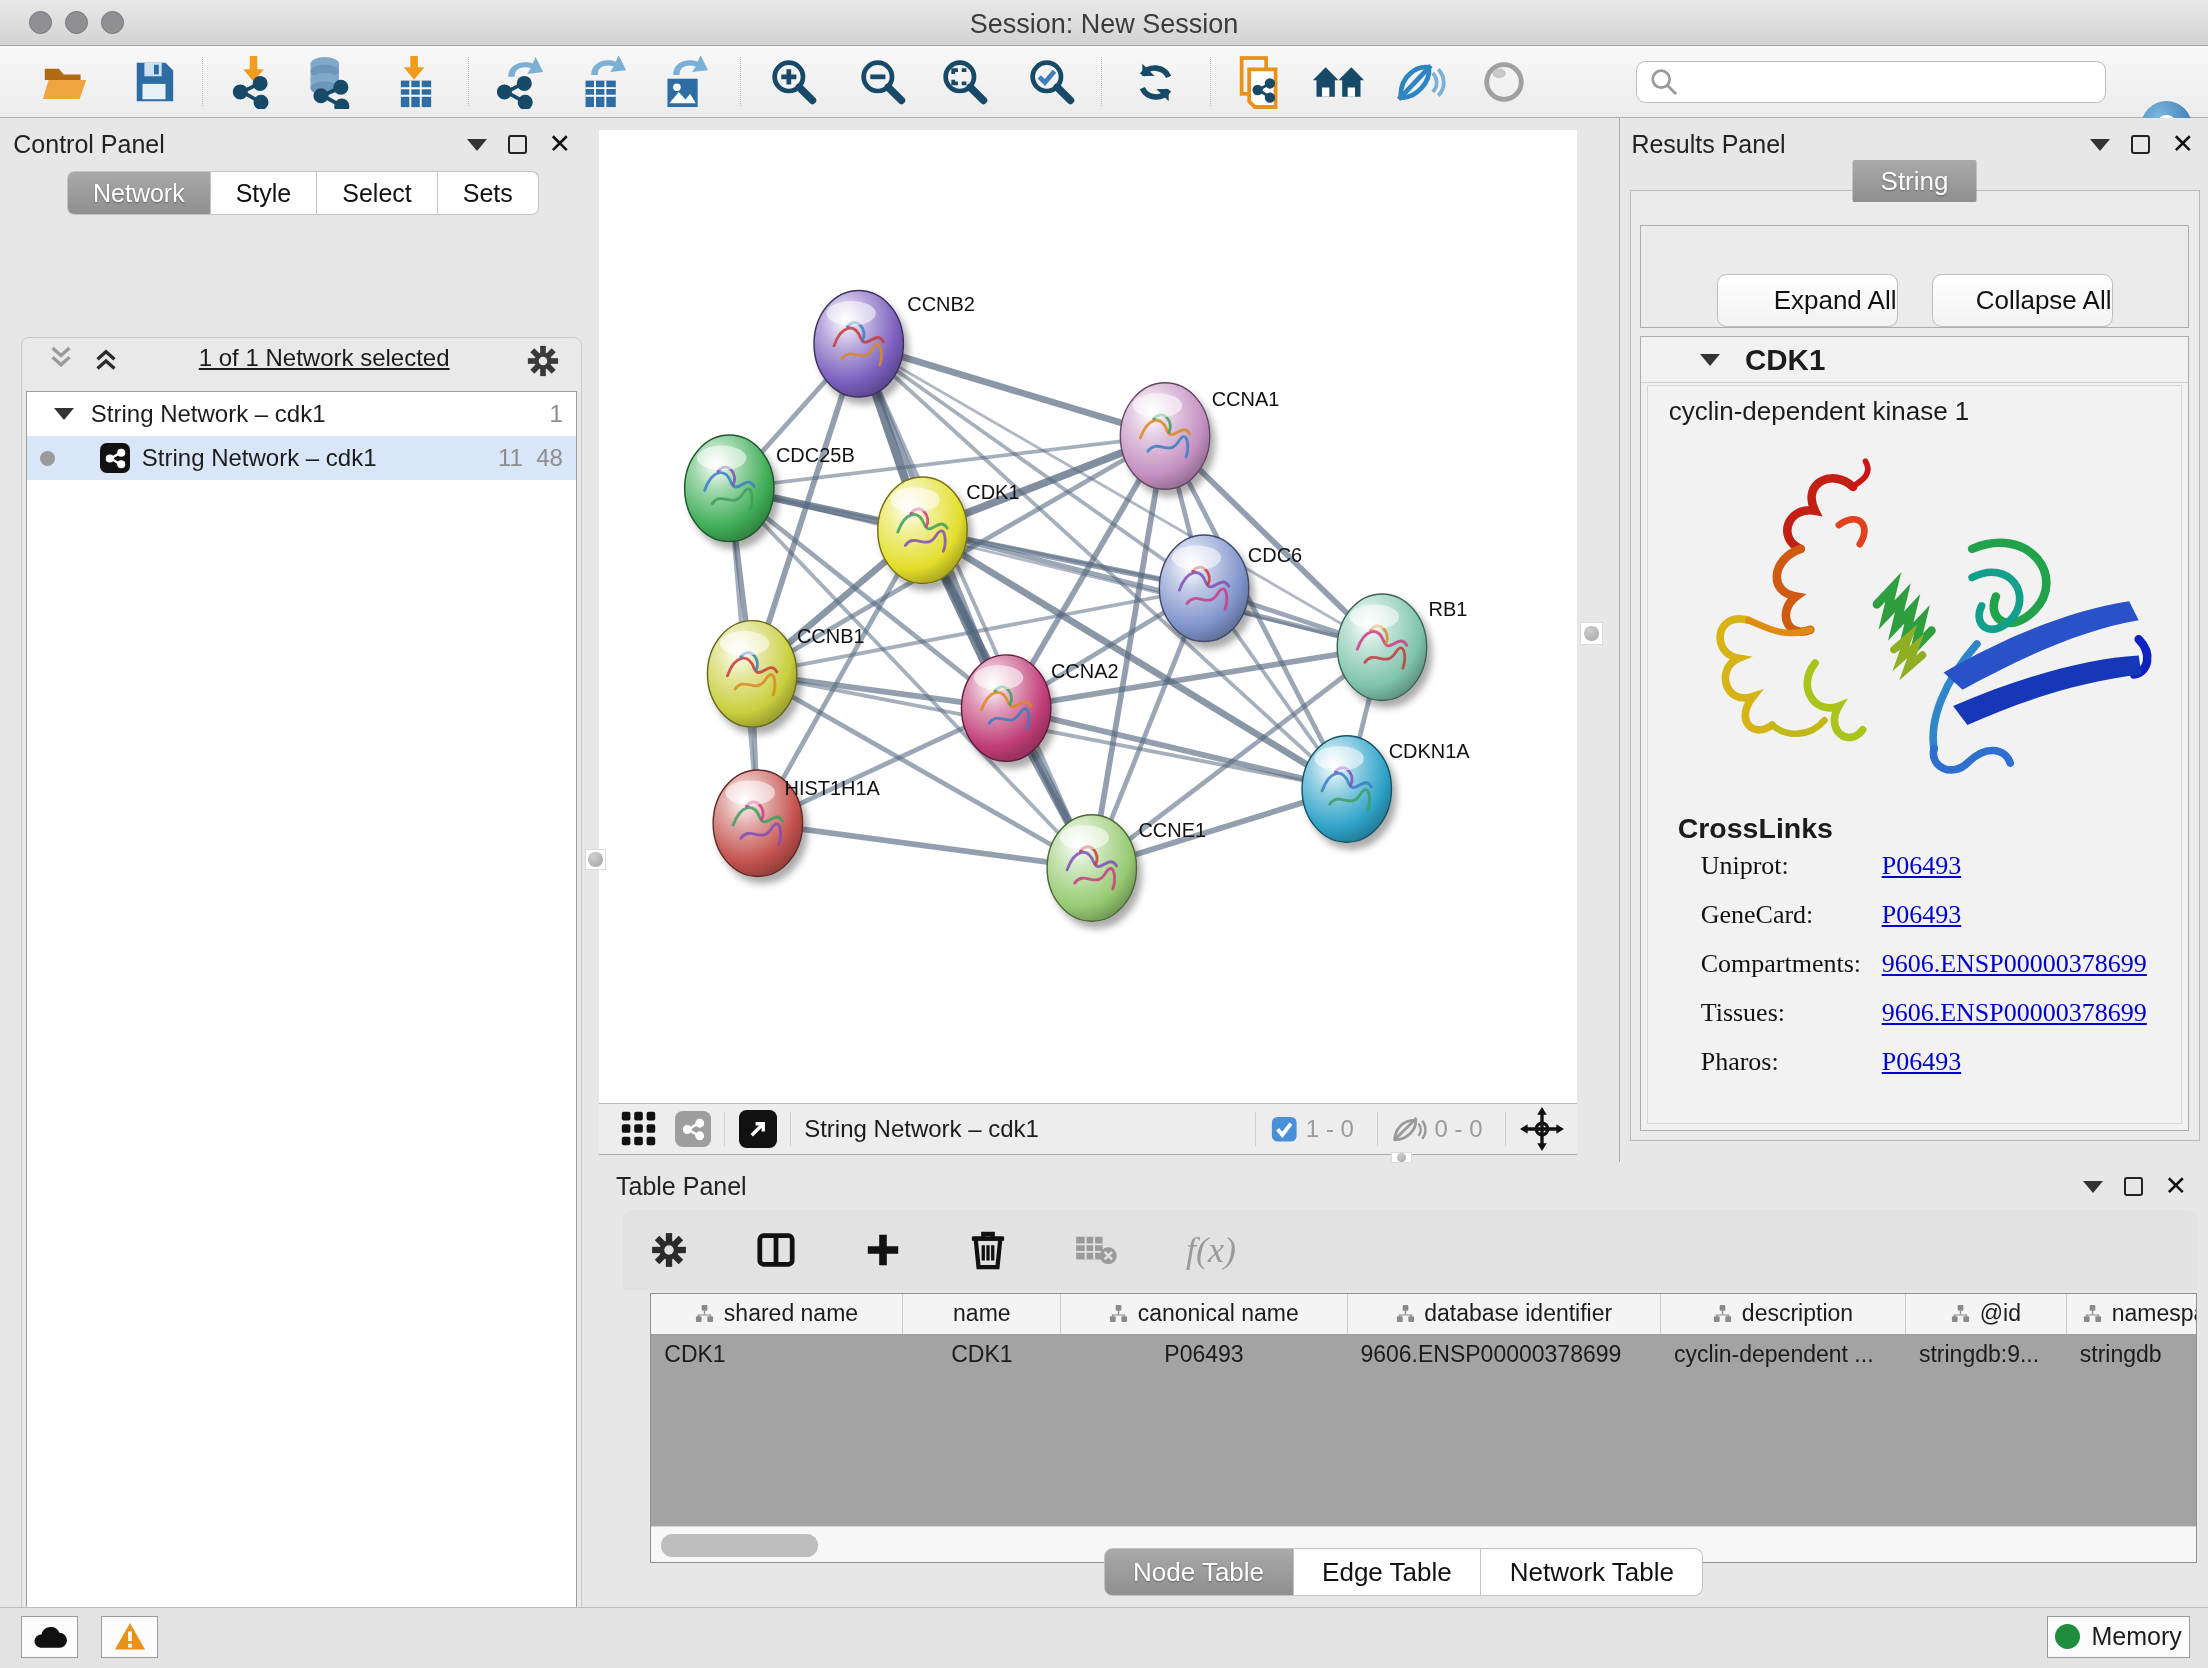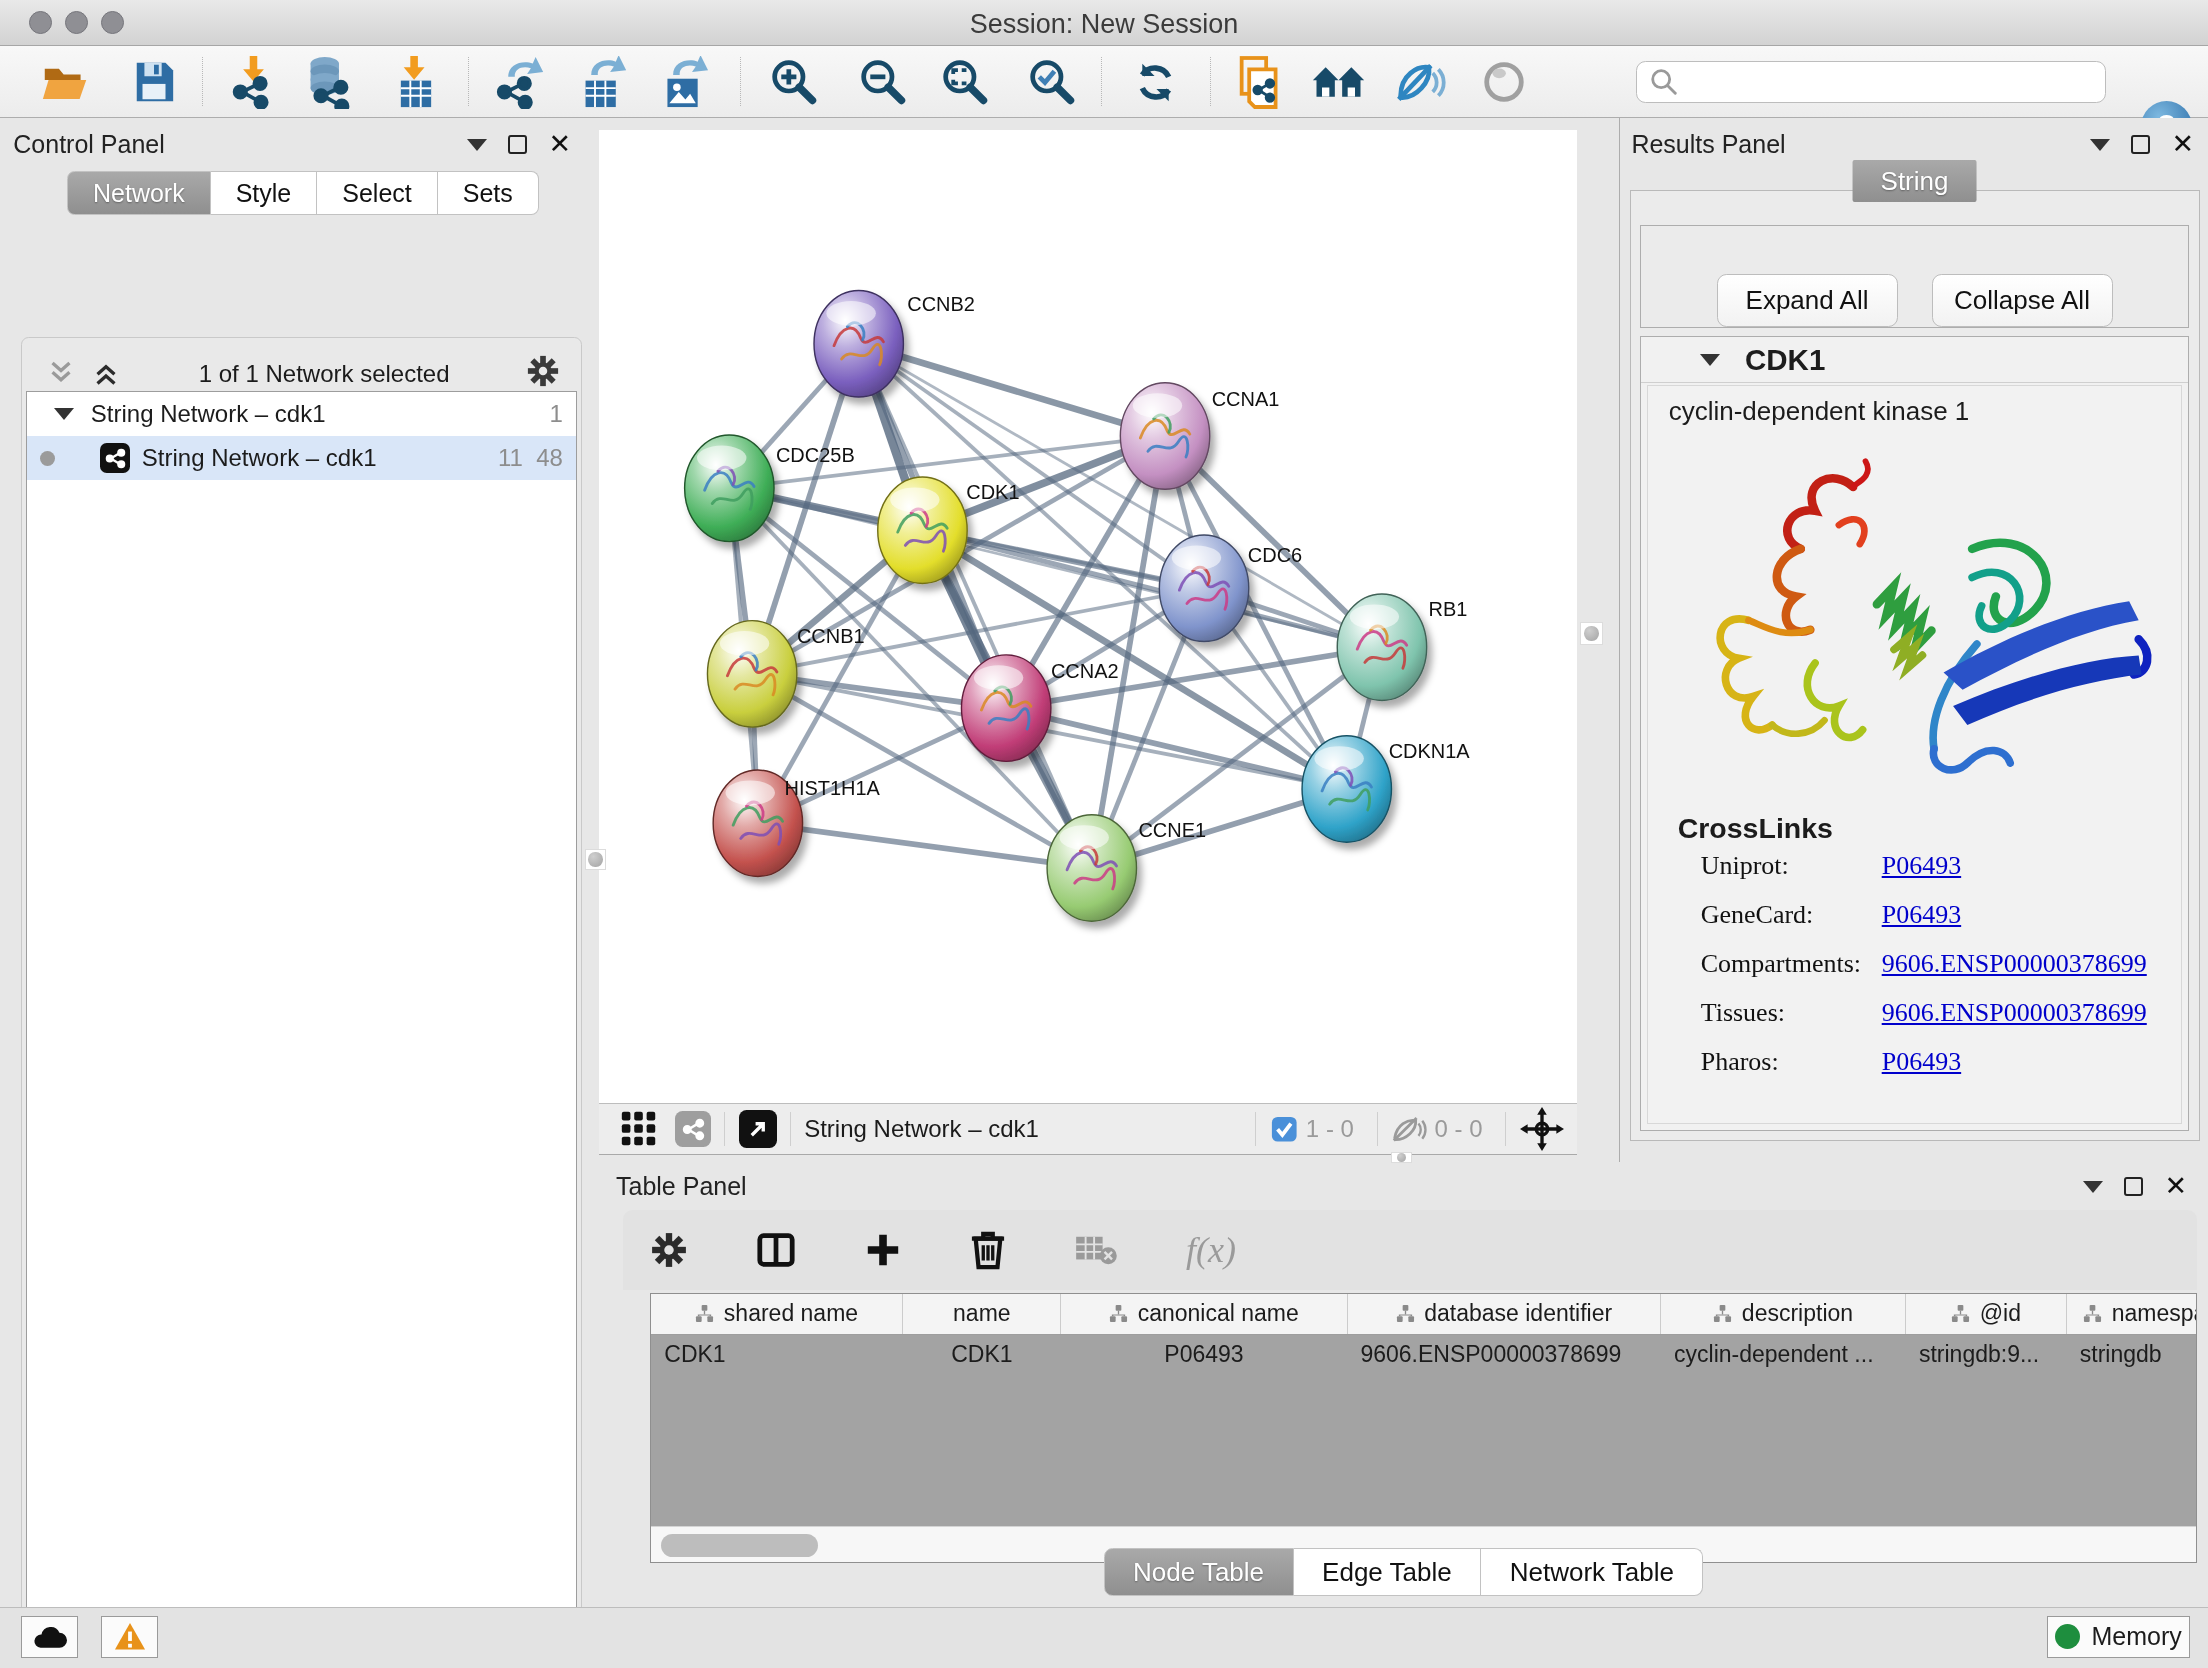--- a/index.html
+++ b/index.html
@@ -43,21 +43,21 @@
   #cp-header{position:absolute;left:13.3px;right:17px;top:7.6px;height:38px;
     display:flex;align-items:center;justify-content:space-between;}
   .tabrow{position:absolute;display:flex;}
   .tab{height:44px;padding:0 25px;display:flex;align-items:center;justify-content:center;
     font-size:25px;background:#fff;border:1px solid #c2c2c2;border-left:none;color:#111;}
   .tab:first-child{border-left:1px solid #c2c2c2;border-radius:7.6px 0 0 7.6px;}
   .tab:last-child{border-radius:0 7.6px 7.6px 0;}
   .tab.selected{background:linear-gradient(#a9a9a9,#8f8f8f);color:#fff;text-shadow:0 1px 1.9px rgba(0,0,0,.35);}
   #cp-inner{position:absolute;left:21px;top:219px;width:561px;height:1360px;
     background:#e9e9e9;border:1px solid #c9c9c9;border-radius:7.6px;}
-  #cp-strip{position:absolute;left:4px;right:0;top:5.7px;height:44px;display:flex;align-items:flex-end;}
+  #cp-strip{position:absolute;left:4px;right:0;top:5.7px;height:44px;display:flex;align-items:flex-start;text-decoration:underline;}
   #cp-status{flex:1;text-align:center;font-size:24px;color:#1b1b1b;}
   #cp-listbox{position:absolute;left:3.8px;right:3.8px;top:53px;bottom:34px;background:#fff;
     border:1px solid #9d9d9d;overflow:hidden;}
   .tree-row{height:44px;display:flex;align-items:center;font-size:24px;}
   .tree-row .grow{flex:1;}
   .tree-count{color:#8d8d8d;margin-right:13.3px;font-size:24px;}
   .tree-row.selected{background:#d9e6f8;}
   .tree-dot{width:15px;height:15px;border-radius:50%;background:#9b9b9b;margin:0 13.3px 0 13.3px;}
   .share-chip{width:30px;height:30px;border-radius:6.7px;background:#111;display:flex;
     align-items:center;justify-content:center;margin-right:11.4px;}
@@ -79,21 +79,21 @@
   #rp-tab{position:absolute;left:50%;transform:translateX(-50%);top:42px;height:42px;
     padding:0 28.5px;background:linear-gradient(#a9a9a9,#8f8f8f);color:#fff;font-size:26px;
     border-radius:2px;display:flex;align-items:center;z-index:3;text-shadow:0 1px 1.9px rgba(0,0,0,.35);}
   #rp-box{position:absolute;left:9.5px;right:9.5px;top:72px;bottom:21px;background:#ebebeb;
     border:1px solid #b9b9b9;}
   #rp-btnbox{position:absolute;left:9.5px;right:9.5px;top:34px;height:103px;
     border:1px solid #adadad;background:#ebebeb;display:flex;align-items:center;
     justify-content:center;gap:34px;}
   .rp-btn{min-width:181px;height:53px;background:linear-gradient(#ffffff,#f2f2f2);
     border:1px solid #bdbdbd;border-radius:9.5px;font-size:26px;display:flex;
-    align-items:center;justify-content:center;color:#111;margin-top:48px;}
+    align-items:center;justify-content:flex-end;color:#111;margin-top:48px;}
   #rp-entry{position:absolute;left:9.5px;right:9.5px;top:145px;bottom:9.5px;
     border:1px solid #adadad;background:#f1f1f1;}
   #rp-entry-head{height:46px;display:flex;align-items:center;border-bottom:1px solid #cfcfcf;}
   #rp-gene{font-size:29.5px;font-weight:bold;margin-left:25px;}
   #rp-body{position:absolute;left:5.7px;right:5.7px;top:48px;bottom:5.7px;background:#f2f2f2;
     border:1px solid #d8d8d8;overflow:hidden;}
   #rp-desc{font-size:26px;margin:9.5px 0 0 21px;}
   .xl-title{font-family:Liberation Sans, sans-serif;font-weight:bold;
     font-size:28.5px;margin:13.3px 0 5.7px 30px;}
   .xl-row{display:flex;font-family:"Liberation Serif","DejaVu Serif",serif;

